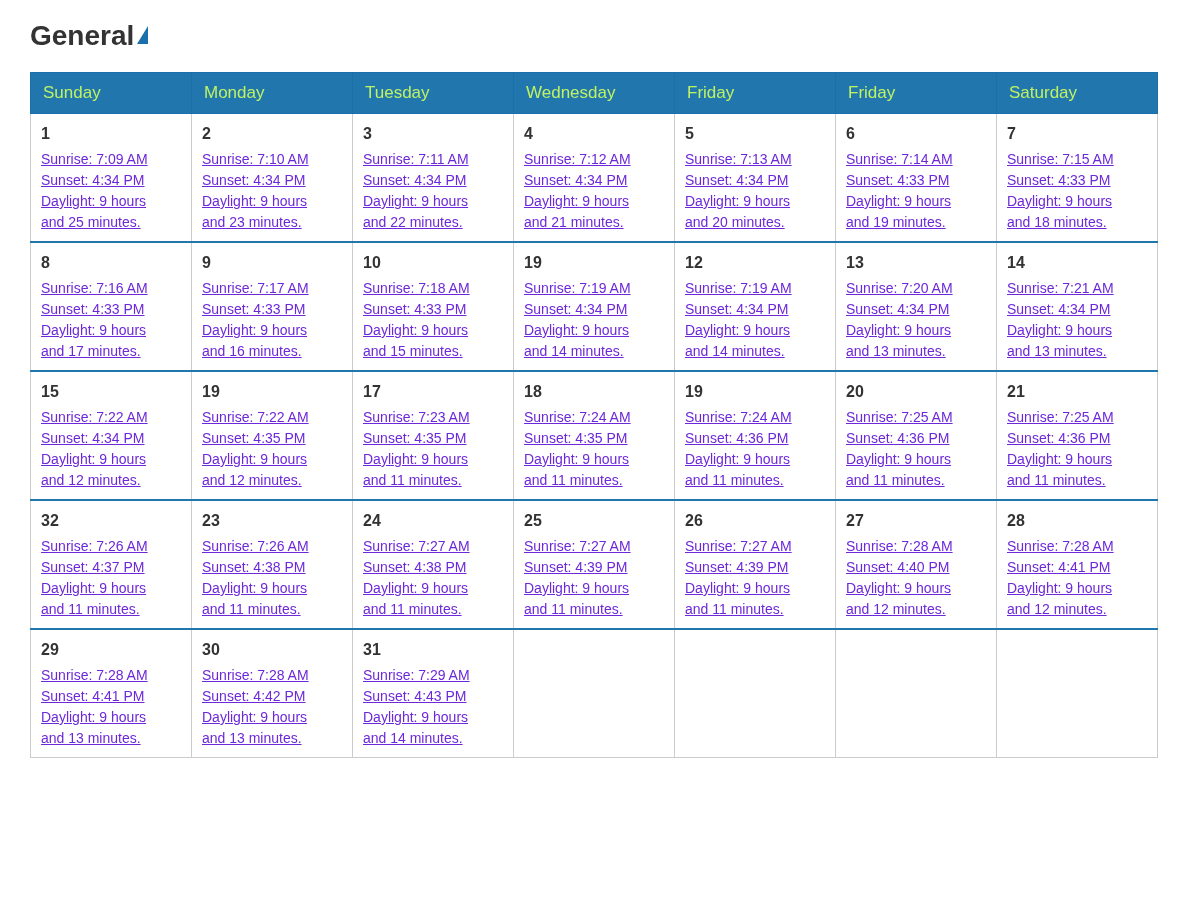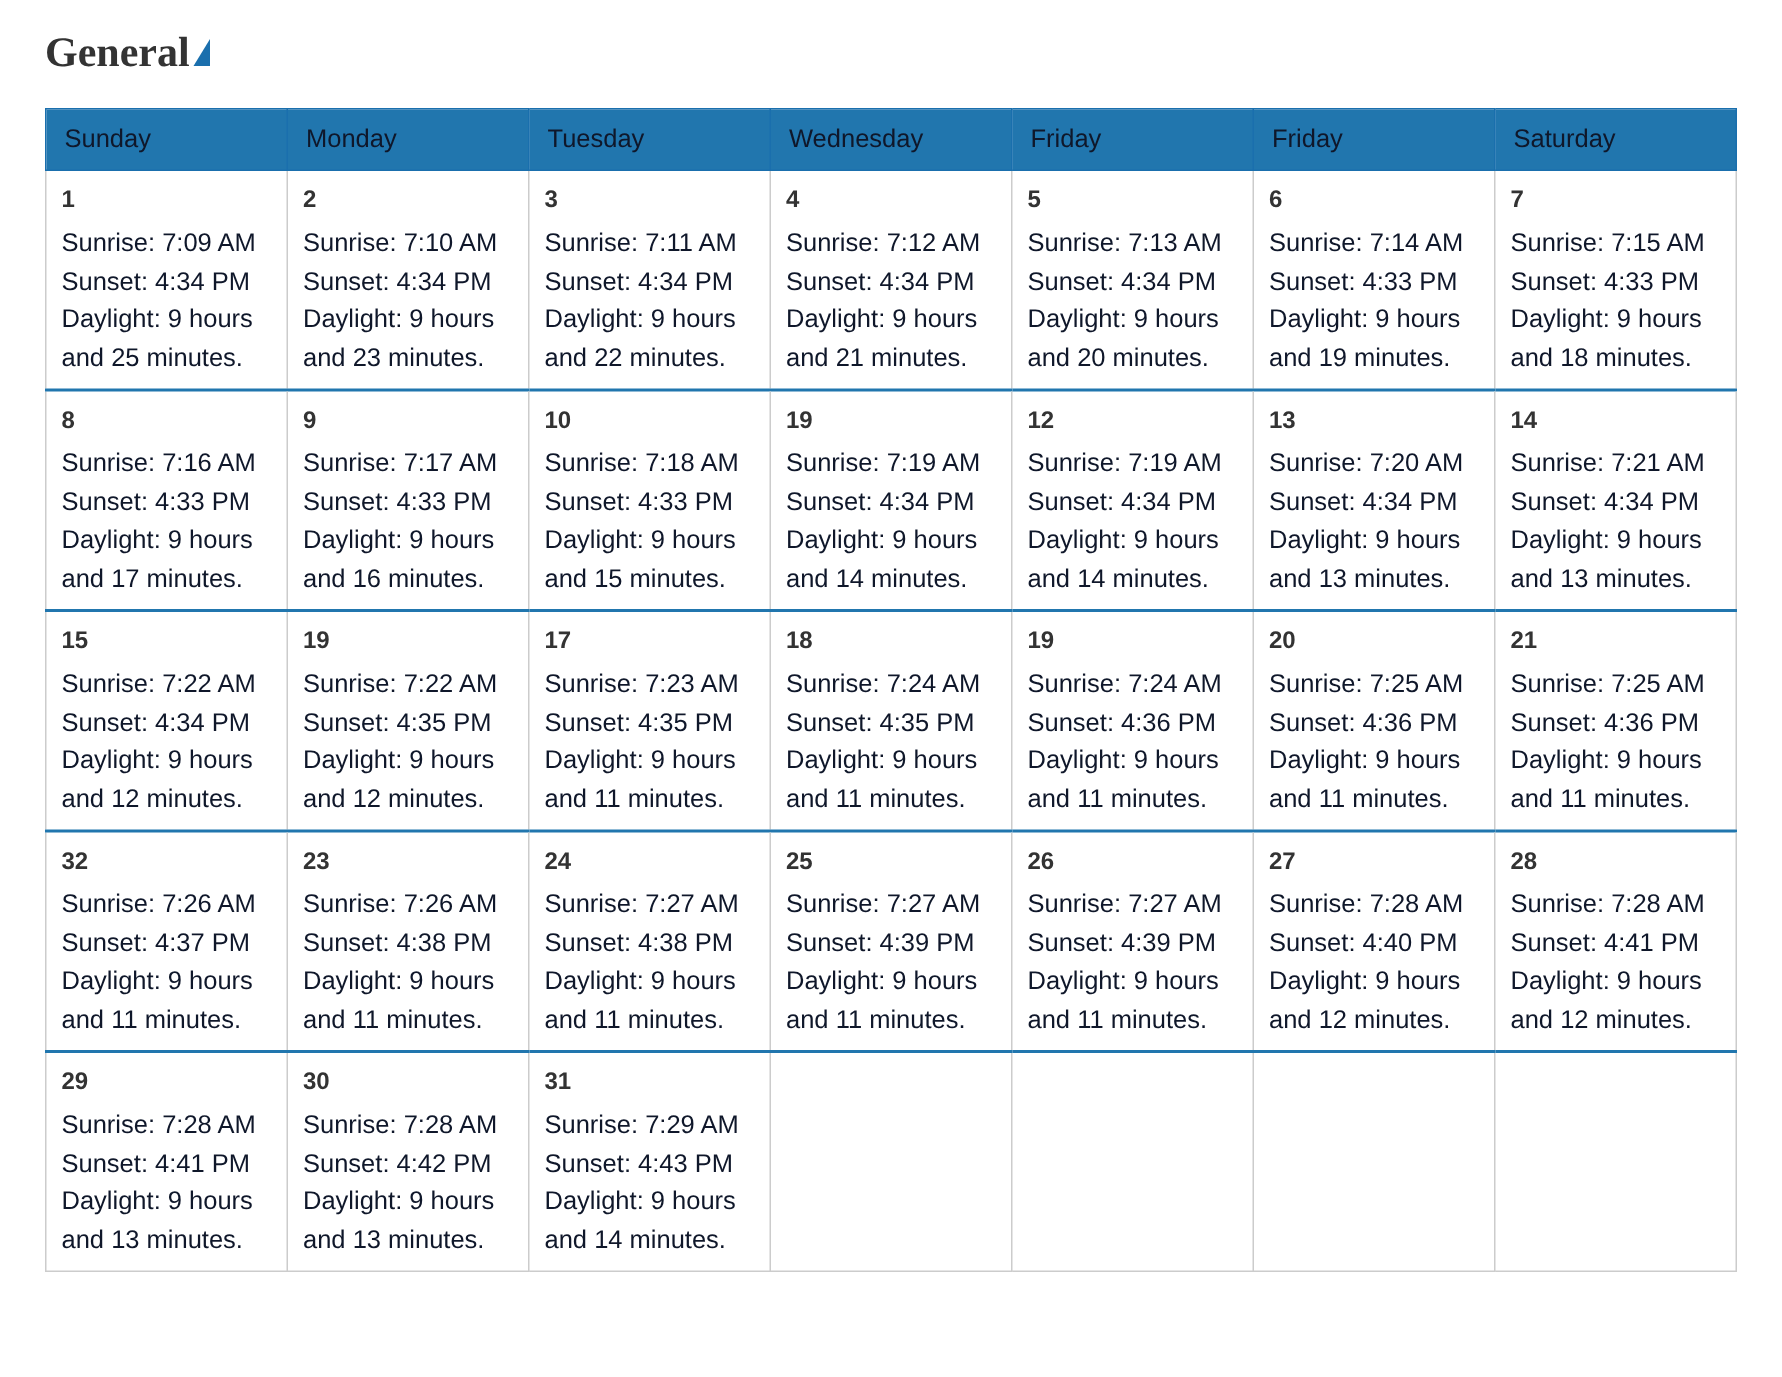--- a/index.html
+++ b/index.html
@@ -36,21 +36,21 @@
       color: #555;
       margin-top: 4px;
     }
     .calendar-table {
       width: 100%;
       border-collapse: collapse;
       border: 1px solid #ccc;
     }
     .calendar-table th {
       background-color: #2176ae;
-      color: #0f172a;
+      color: #bef264;
       font-size: 17px;
       font-weight: normal;
       padding: 10px 12px;
       text-align: left;
       border: 1px solid #1a6fad;
     }
     .calendar-table td {
       width: calc(100% / 7);
       vertical-align: top;
       padding: 8px 10px;
@@ -60,36 +60,36 @@
       min-height: 90px;
     }
     .day-num {
       font-size: 16px;
       font-weight: bold;
       color: #333;
       display: block;
       margin-bottom: 3px;
     }
     .day-info {
-      color: #0f172a;
-      font-size: 17px;
+      color: #6d28d9;
+      font-size: 14px;
+      text-decoration: underline;
     }
     .calendar-table tr td {
       border-top: 2px solid #2176ae;
     }
     .calendar-table tbody tr:first-child td {
       border-top: 1px solid #ccc;
     }
     .empty-cell {
       background: #fff;
     }
     .logo-row {
       display: flex;
       align-items: center;
-      font-family: Liberation Serif, serif;
     }
   </style>
 </head>
 <body>
 
 <div class="header">
   <div class="logo">
     <div class="logo-row">
       <span style="font-size:28px;font-weight:bold;color:#333;">General</span>
       <span style="display:inline-block;width:0;height:0;border-left:11px solid transparent;border-bottom:18px solid #1a6fad;margin-left:3px;margin-bottom:2px;"></span>

